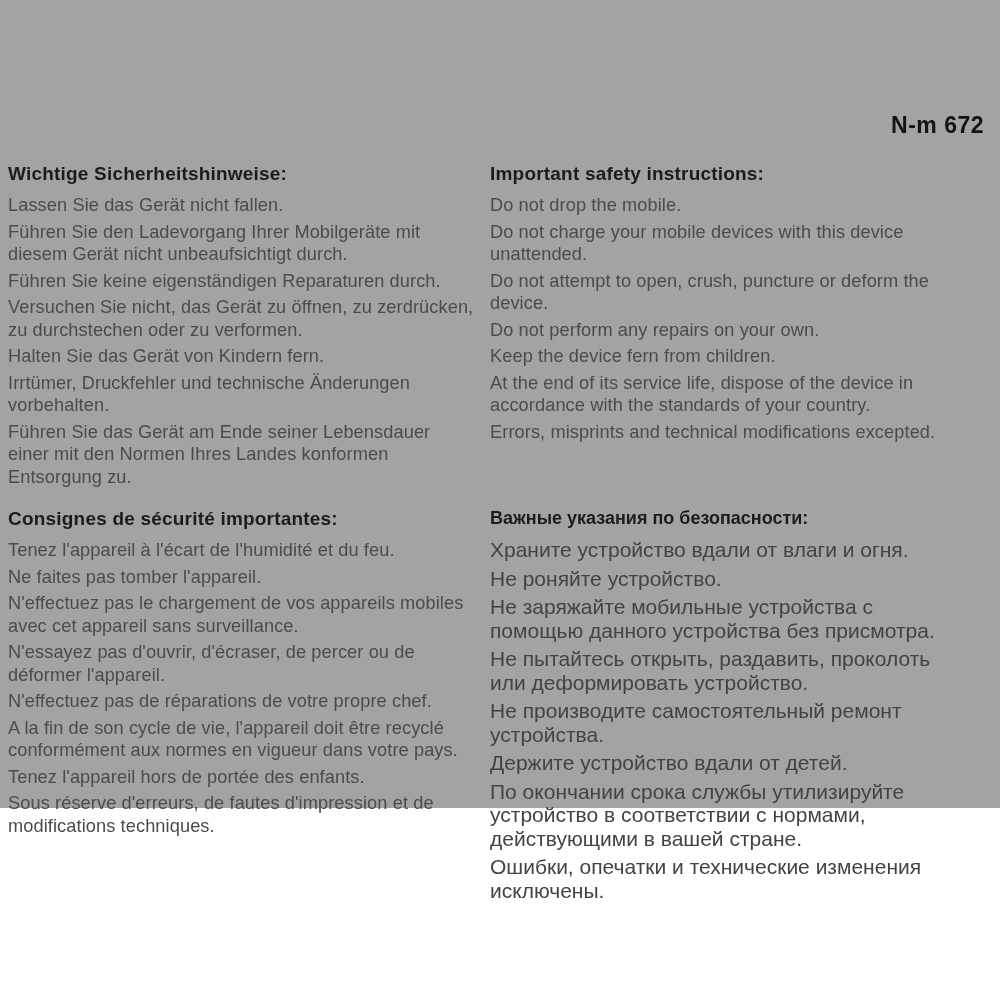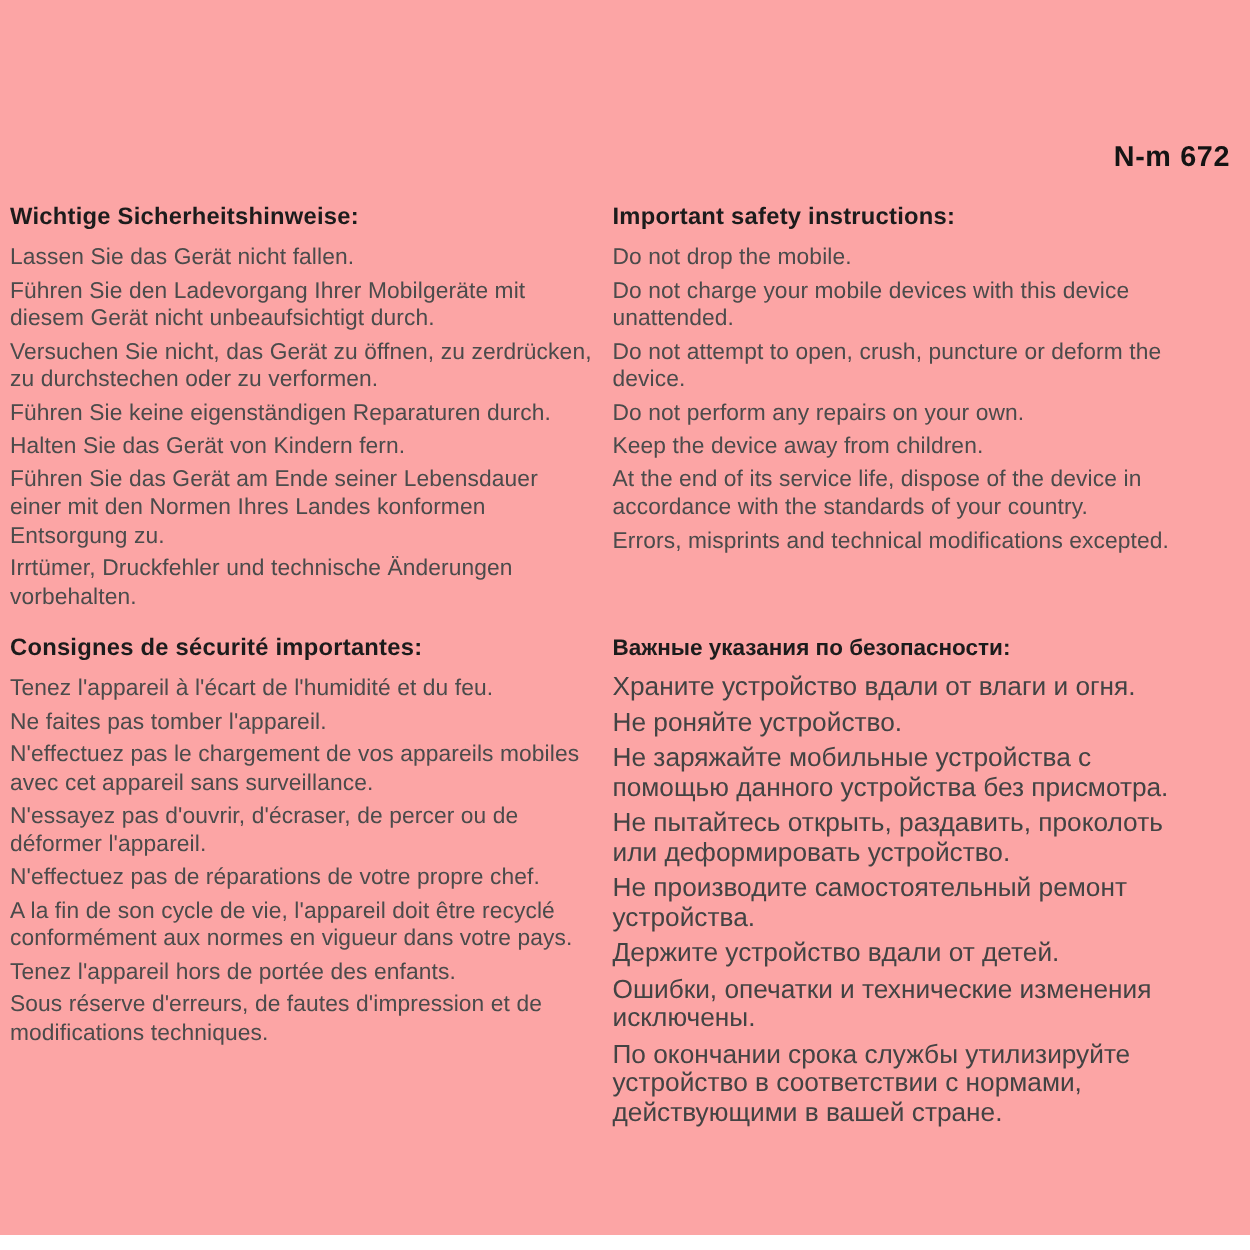--- a/index.html
+++ b/index.html
@@ -10,23 +10,23 @@
   body {
     width: 1000px;
     height: 1000px;
     font-family: "Liberation Sans", sans-serif;
     color: #4b4b4b;
     overflow: hidden;
   }
   .page {
     box-sizing: border-box;
     width: 1000px;
-    height: 988px;
+    height: 808px;
     padding: 112px 14px 0 8px;
-    background: #fca5a5;
+    background: #a3a3a3;
   }
   .model {
     text-align: right;
     font-weight: 700;
     font-size: 23px;
     letter-spacing: 0.5px;
     color: #141414;
     margin: 0 2px 24px 0;
   }
   .grid {
@@ -71,36 +71,36 @@
 
   <div class="model">N-m 672</div>
 
   <div class="grid">
 
     <section class="block">
       <h3 class="heading">Wichtige Sicherheitshinweise:</h3>
       <div class="paras">
           <p class="para">Lassen Sie das Gerät nicht fallen.</p>
           <p class="para">Führen Sie den Ladevorgang Ihrer Mobilgeräte mit diesem Gerät nicht unbeaufsichtigt durch.</p>
+          <p class="para">Führen Sie keine eigenständigen Reparaturen durch.</p>
           <p class="para">Versuchen Sie nicht, das Gerät zu öffnen, zu zerdrücken, zu durchstechen oder zu verformen.</p>
-          <p class="para">Führen Sie keine eigenständigen Reparaturen durch.</p>
           <p class="para">Halten Sie das Gerät von Kindern fern.</p>
+          <p class="para">Irrtümer, Druckfehler und technische Änderungen vorbehalten.</p>
           <p class="para">Führen Sie das Gerät am Ende seiner Lebensdauer einer mit den Normen Ihres Landes konformen Entsorgung zu.</p>
-          <p class="para">Irrtümer, Druckfehler und technische Änderungen vorbehalten.</p>
         </div>
     </section>
 
     <section class="block">
       <h3 class="heading">Important safety instructions:</h3>
       <div class="paras">
           <p class="para">Do not drop the mobile.</p>
           <p class="para">Do not charge your mobile devices with this device unattended.</p>
           <p class="para">Do not attempt to open, crush, puncture or deform the device.</p>
           <p class="para">Do not perform any repairs on your own.</p>
-          <p class="para">Keep the device away from children.</p>
+          <p class="para">Keep the device fern from children.</p>
           <p class="para">At the end of its service life, dispose of the device in accordance with the standards of your country.</p>
           <p class="para">Errors, misprints and technical modifications excepted.</p>
         </div>
     </section>
 
     <section class="block">
       <h3 class="heading">Consignes de sécurité importantes:</h3>
       <div class="paras">
           <p class="para">Tenez l'appareil à l'écart de l'humidité et du feu.</p>
           <p class="para">Ne faites pas tomber l'appareil.</p>
@@ -115,19 +115,19 @@
 
     <section class="block cyrillic">
       <h3 class="heading">Важные указания по безопасности:</h3>
       <div class="paras">
           <p class="para">Храните устройство вдали от влаги и огня.</p>
           <p class="para">Не роняйте устройство.</p>
           <p class="para">Не заряжайте мобильные устройства с помощью данного устройства без присмотра.</p>
           <p class="para">Не пытайтесь открыть, раздавить, проколоть или деформировать устройство.</p>
           <p class="para">Не производите самостоятельный ремонт устройства.</p>
           <p class="para">Держите устройство вдали от детей.</p>
+          <p class="para">По окончании срока службы утилизируйте устройство в соответствии с нормами, действующими в вашей стране.</p>
           <p class="para">Ошибки, опечатки и технические изменения исключены.</p>
-          <p class="para">По окончании срока службы утилизируйте устройство в соответствии с нормами, действующими в вашей стране.</p>
         </div>
     </section>
 
   </div>
 </div>
 
 </body></html>

